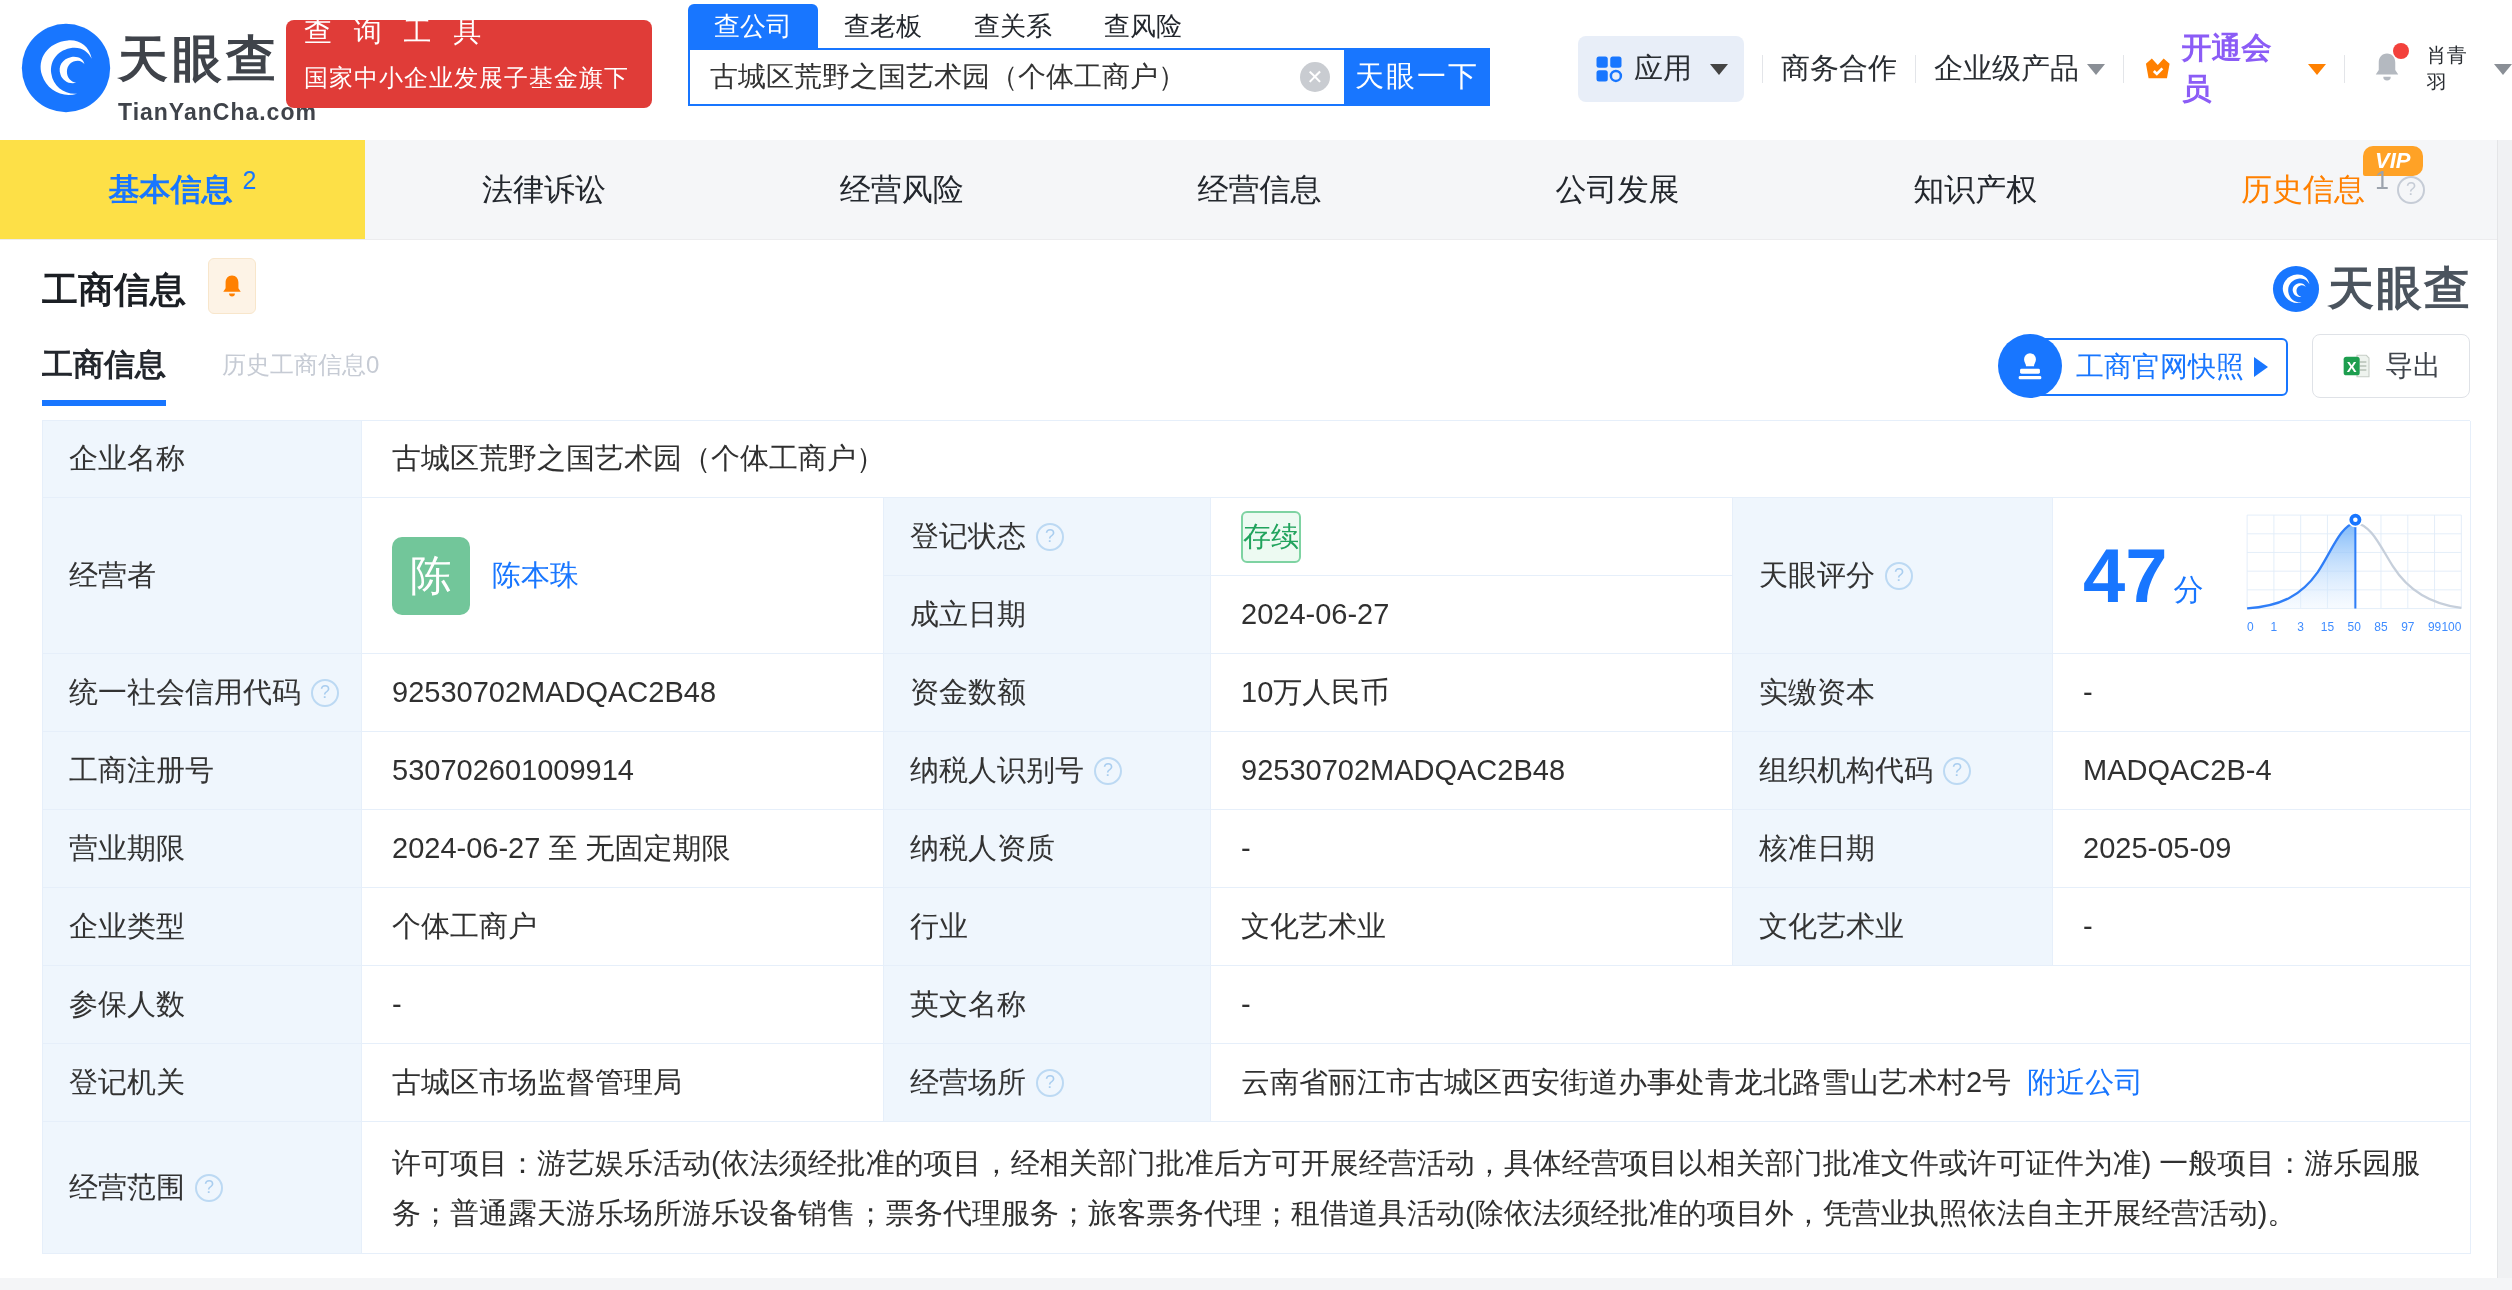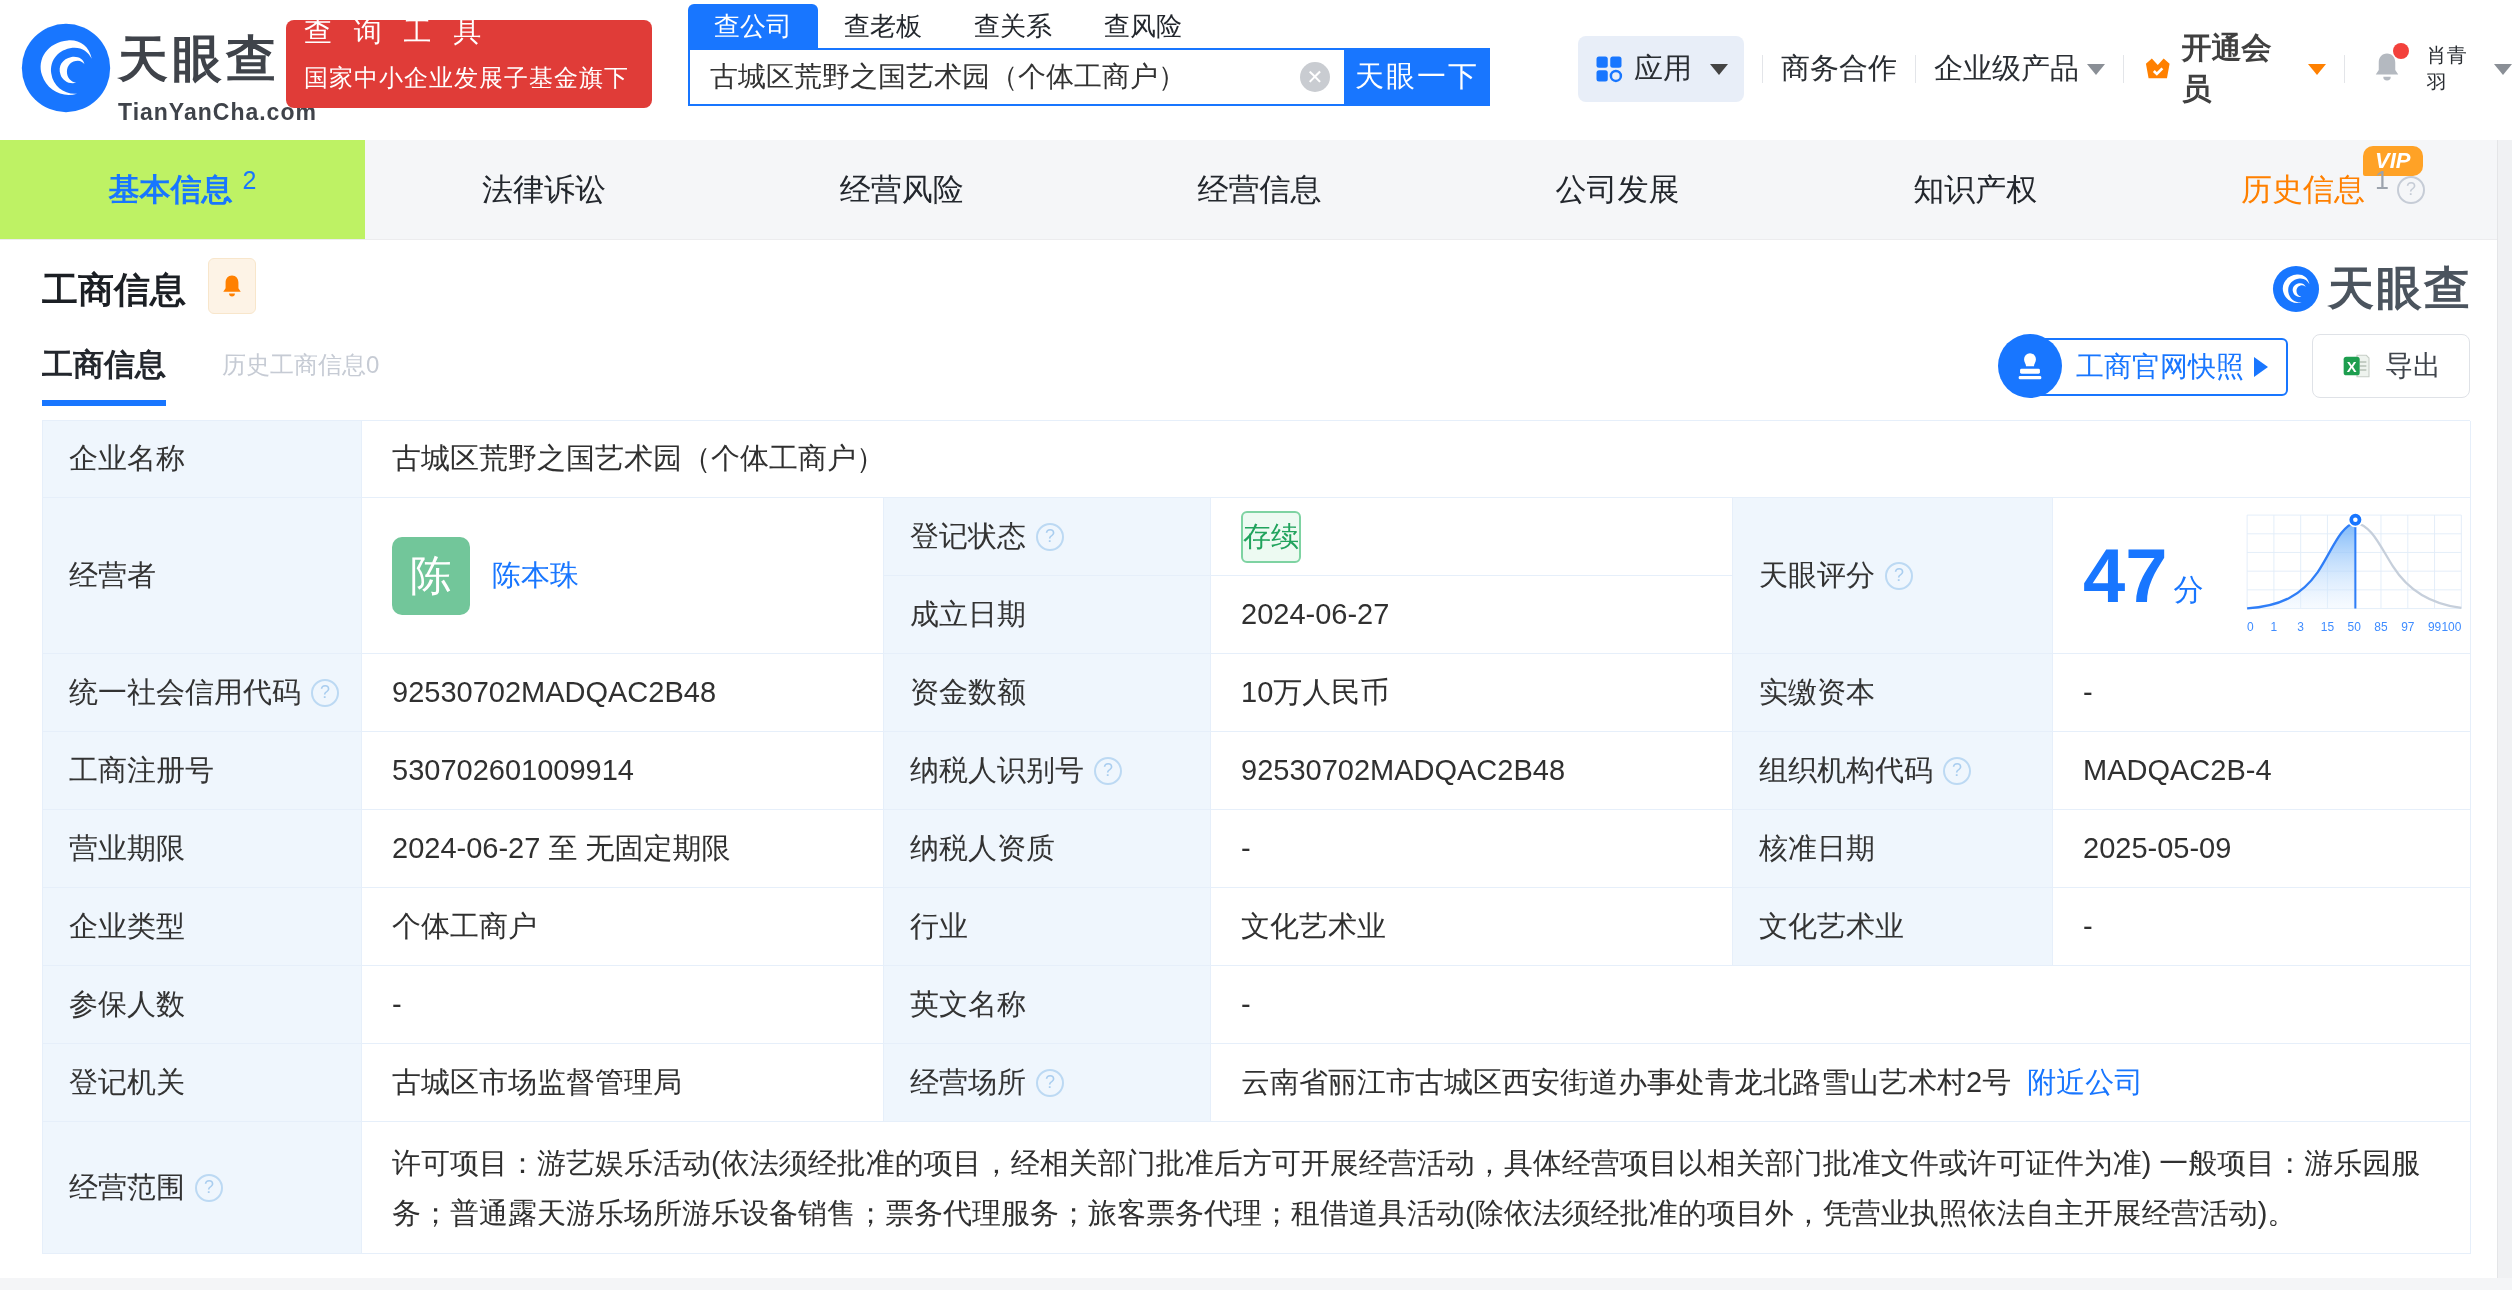--- a/index.html
+++ b/index.html
@@ -31,31 +31,31 @@
 
   .user-nav { position:absolute; left:1578px; top:36px; height:66px; display:flex; align-items:center; }
   .apps-block { background:#e8eef8; border-radius:8px; height:66px; padding:0 16px; display:flex; align-items:center; gap:10px; cursor:pointer; }
   .nav-text { font-size:29px; color:#2a2e33; white-space:nowrap; cursor:pointer; }
   .caret { width:0; height:0; border-left:9px solid transparent; border-right:9px solid transparent;
            border-top:11px solid #8a8f96; margin-left:8px; }
   .caret.blue-dark { border-top-color:#444; }
   .caret.orange { border-top-color:#ff8000; }
   .vdiv { width:1px; height:28px; background:#e3e5e9; margin:0 18px; }
   .member { display:flex; align-items:center; cursor:pointer; }
-  .member-text { font-size:30px; font-weight:bold; color:#404040; margin-left:8px; }
+  .member-text { font-size:30px; font-weight:bold; color:#8b5cf6; margin-left:8px; }
   .bell-wrap { position:relative; margin:0 6px; cursor:pointer; }
   .bell-dot { position:absolute; right:-4px; top:-6px; width:16px; height:16px; border-radius:50%; background:#f3413c; }
   .username { font-size:20px; color:#2a2e33; margin-left:16px; cursor:pointer; }
 
   
   .nav-bar { position:absolute; left:0; top:140px; width:2512px; height:100px; background:#f5f6f8;
              display:flex; border-bottom:1px solid #ececee; }
   .nav-tab { flex:1; display:flex; align-items:center; justify-content:center; font-size:31px; color:#23272d;
              position:relative; cursor:pointer; }
-  .nav-tab.first { flex:0 0 365px; background:#bef264; color:#1876ff; font-weight:bold; }
+  .nav-tab.first { flex:0 0 365px; background:#fde047; color:#1876ff; font-weight:bold; }
   .tab-count { font-size:25px; margin-left:10px; position:relative; top:-9px; font-weight:normal; }
   .nav-tab.history { color:#ff8000; }
   .tab-count.gray { color:#9ca3ad; }
   .q-icon { display:inline-flex; width:28px; height:28px; border:2px solid #c6ccd6; border-radius:50%; color:#c6ccd6;
             font-size:18px; align-items:center; justify-content:center; margin-left:8px; }
   .vip-badge { position:absolute; top:6px; left:calc(50% + 30px); background:#ffa226; color:#fff; font-size:22px;
                font-style:italic; font-weight:bold; padding:2px 12px; border-radius:10px 10px 10px 2px; }
 
   
   .section-title { position:absolute; left:42px; top:266px; font-size:36px; font-weight:bold; color:#1b1f24; }

